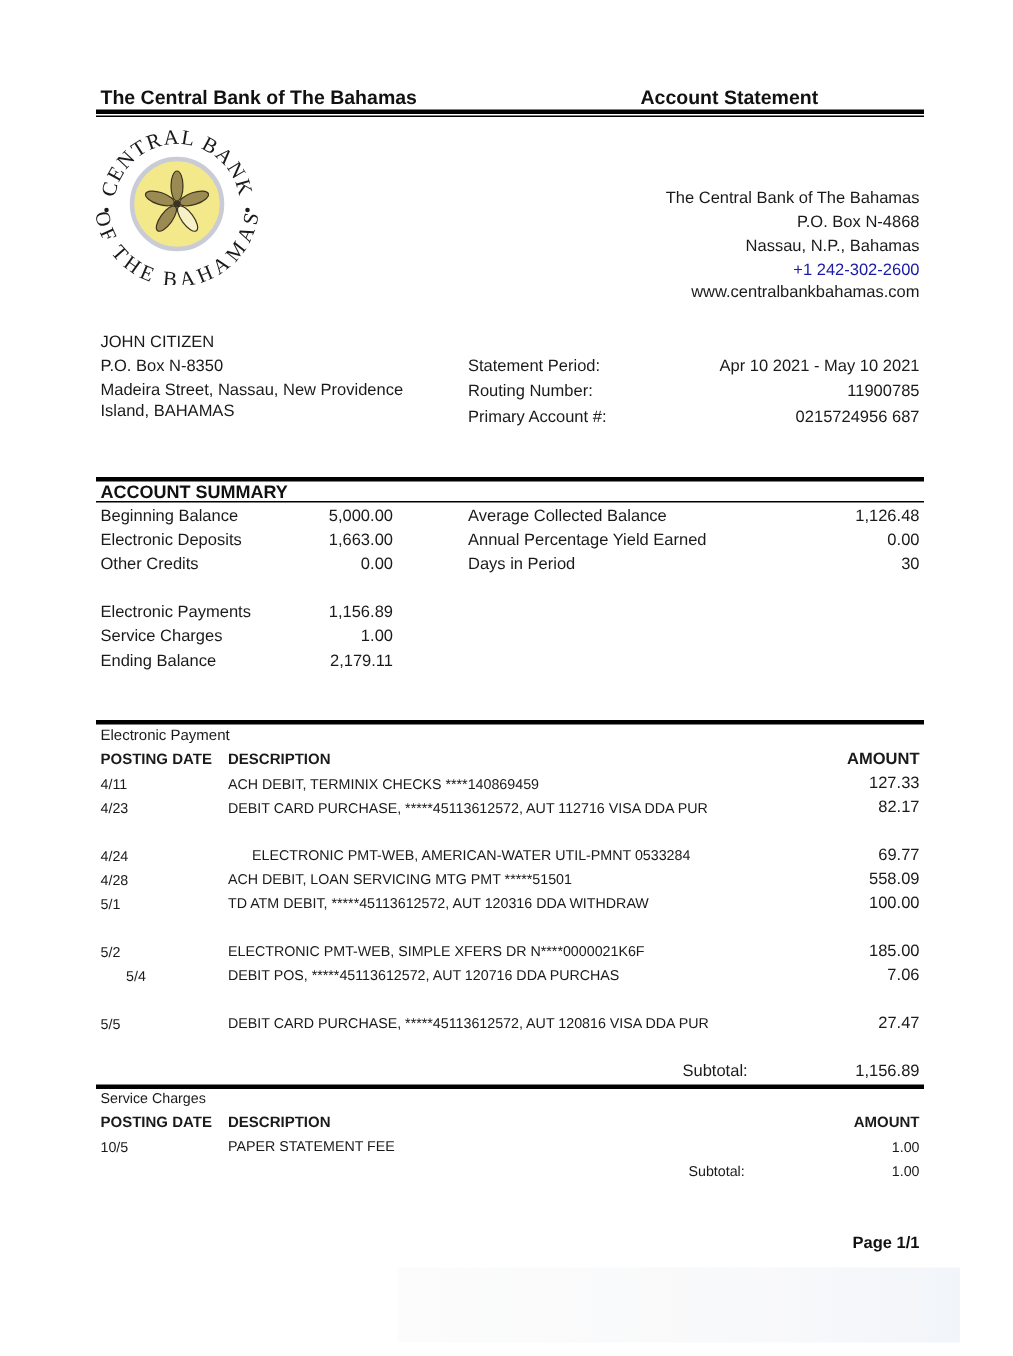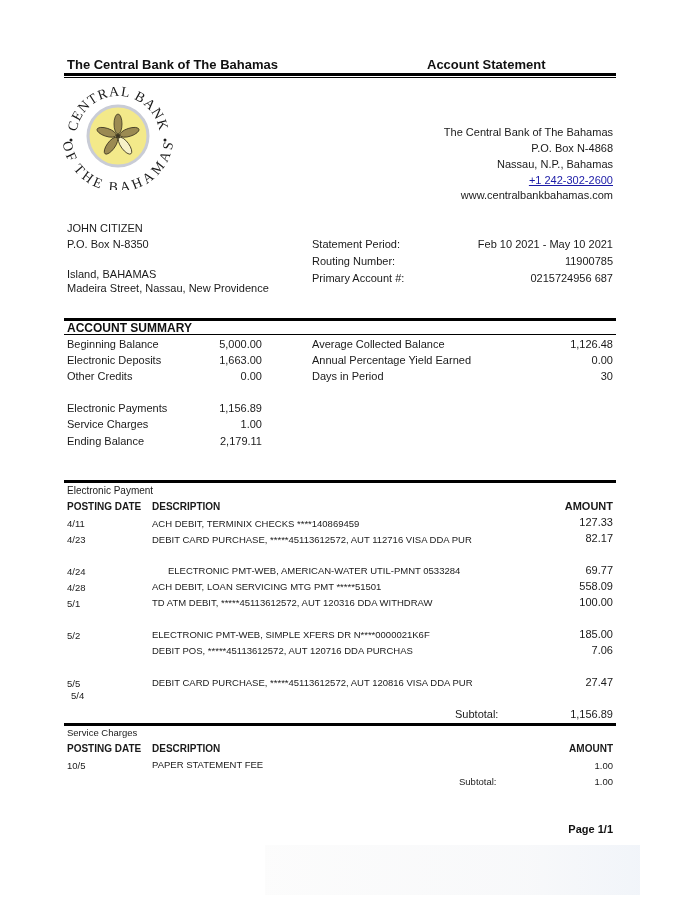--- a/index.html
+++ b/index.html
@@ -7,21 +7,21 @@
          font-family: "Liberation Sans", sans-serif; color: #1a1a1a; }
   .abs { position: absolute; white-space: nowrap; }
   .title { font-weight: bold; font-size: 13px; color: #111; }
   .f11 { font-size: 11px; }
   .f10 { font-size: 10px; }
   .f9 { font-size: 9.5px; }
   .b { font-weight: bold; }
   .r { text-align: right; }
   .rule-thick { position: absolute; left: 64px; width: 552px; height: 3px; background: #000; }
   .rule-thin { position: absolute; left: 64px; width: 552px; height: 1px; background: #000; }
-  .link { color: #1a1aa6; text-decoration: underline; }
+  .link { color: #1a1aa6; }
   .logo { position: absolute; left: 62px; top: 78px; width: 112px; height: 112px; }
   .footer-smudge { position: absolute; left: 265px; top: 845px; width: 375px; height: 50px;
     background: linear-gradient(90deg, #fbfbfb, #f6f7f9 70%, #eef2f8); opacity: 0.8; }
 </style>
 </head>
 <body>
 
 <div class="abs title" style="left:67px; top:57px;">The Central Bank of The Bahamas</div>
 <div class="abs title" style="left:427px; top:57px;">Account Statement</div>
 <div class="rule-thick" style="top:73px;"></div>
@@ -54,25 +54,25 @@
 </div>
 
 <div class="abs f11 r" style="right:62px; top:126px;">The Central Bank of The Bahamas</div>
 <div class="abs f11 r" style="right:62px; top:142px;">P.O. Box N-4868</div>
 <div class="abs f11 r" style="right:62px; top:158px;margin-left:37px;">Nassau, N.P., Bahamas</div>
 <div class="abs f11 r link" style="right:62px; top:174px;">+1 242-302-2600</div>
 <div class="abs f11 r" style="right:62px; top:189px;">www.centralbankbahamas.com</div>
 
 <div class="abs f11" style="left:67px; top:222px;">JOHN CITIZEN</div>
 <div class="abs f11" style="left:67px; top:238px;">P.O. Box N-8350</div>
-<div class="abs f11" style="left:67px; top:254px;margin-top:28px;">Madeira Street, Nassau, New Providence</div>
+<div class="abs f11" style="left:67px; top:254px;">Madeira Street, Nassau, New Providence</div>
 <div class="abs f11" style="left:67px; top:268px;">Island, BAHAMAS</div>
 
 <div class="abs f11" style="left:312px; top:238px;">Statement Period:</div>
-<div class="abs f11 r" style="right:62px; top:238px;">Feb 10 2021 - May 10 2021</div>
+<div class="abs f11 r" style="right:62px; top:238px;">Apr 10 2021 - May 10 2021</div>
 <div class="abs f11" style="left:312px; top:255px;">Routing Number:</div>
 <div class="abs f11 r" style="right:62px; top:255px;">11900785</div>
 <div class="abs f11" style="left:312px; top:272px;">Primary Account #:</div>
 <div class="abs f11 r" style="right:62px; top:272px;">0215724956 687</div>
 
 <div class="rule-thick" style="top:318px;"></div>
 <div class="abs b" style="left:67px; top:321px; font-size:12px; color:#111;">ACCOUNT SUMMARY</div>
 <div class="rule-thin" style="top:334px;"></div>
 
 <div class="abs f11" style="left:67px; top:338px;">Beginning Balance</div>
@@ -118,21 +118,21 @@
 <div class="abs f11 r" style="right:62px; top:580px;">558.09</div>
 
 <div class="abs f9" style="left:67px; top:598px;">5/1</div>
 <div class="abs f9" style="left:152px; top:597px;">TD ATM DEBIT, *****45113612572, AUT 120316 DDA WITHDRAW</div>
 <div class="abs f11 r" style="right:62px; top:596px;">100.00</div>
 
 <div class="abs f9" style="left:67px; top:630px;">5/2</div>
 <div class="abs f9" style="left:152px; top:629px;">ELECTRONIC PMT-WEB, SIMPLE XFERS DR N****0000021K6F</div>
 <div class="abs f11 r" style="right:62px; top:628px;">185.00</div>
 
-<div class="abs f9" style="left:71px; top:646px;margin-top:44px;">5/4</div>
+<div class="abs f9" style="left:84px; top:646px;">5/4</div>
 <div class="abs f9" style="left:152px; top:645px;">DEBIT POS, *****45113612572, AUT 120716 DDA PURCHAS</div>
 <div class="abs f11 r" style="right:62px; top:644px;">7.06</div>
 
 <div class="abs f9" style="left:67px; top:678px;">5/5</div>
 <div class="abs f9" style="left:152px; top:677px;">DEBIT CARD PURCHASE, *****45113612572, AUT 120816 VISA DDA PUR</div>
 <div class="abs f11 r" style="right:62px; top:676px;">27.47</div>
 
 <div class="abs f11" style="left:455px; top:708px;">Subtotal:</div>
 <div class="abs f11 r" style="right:62px; top:708px;">1,156.89</div>
 

